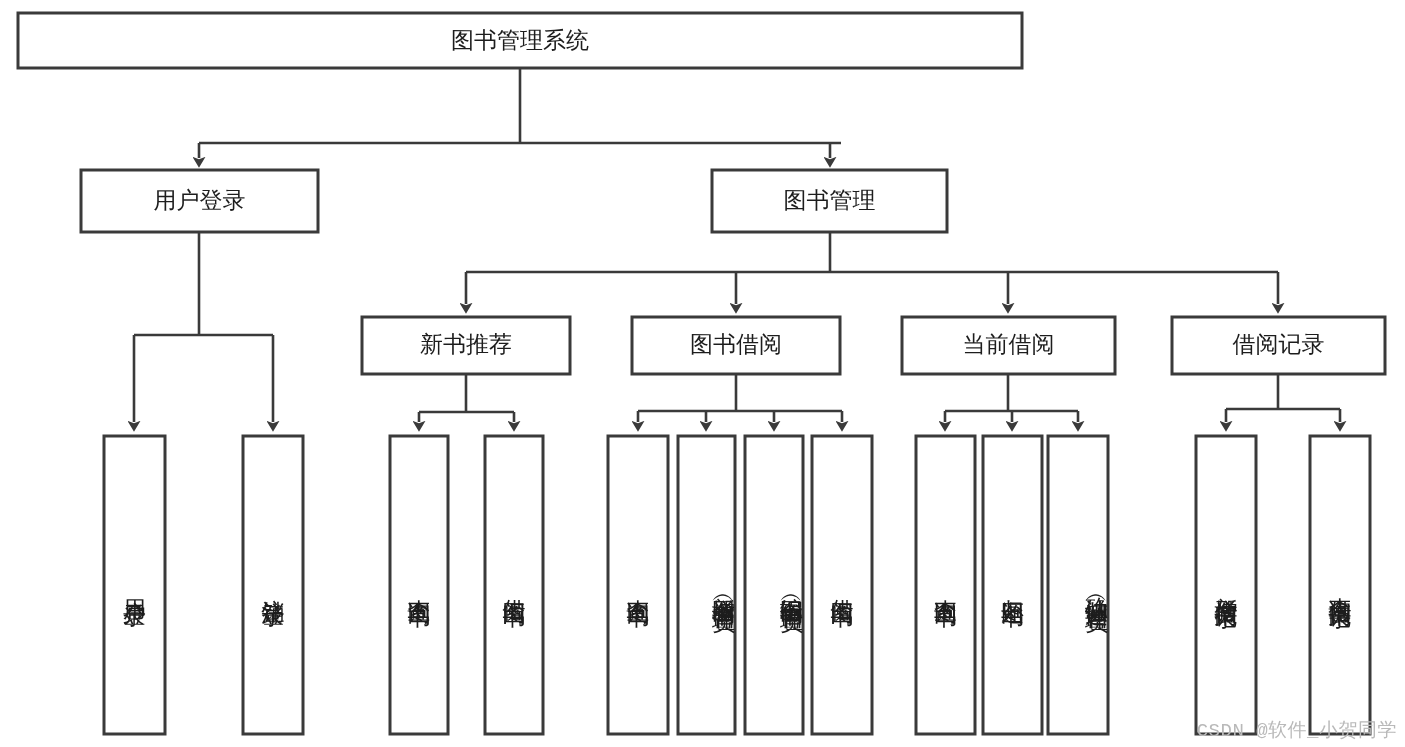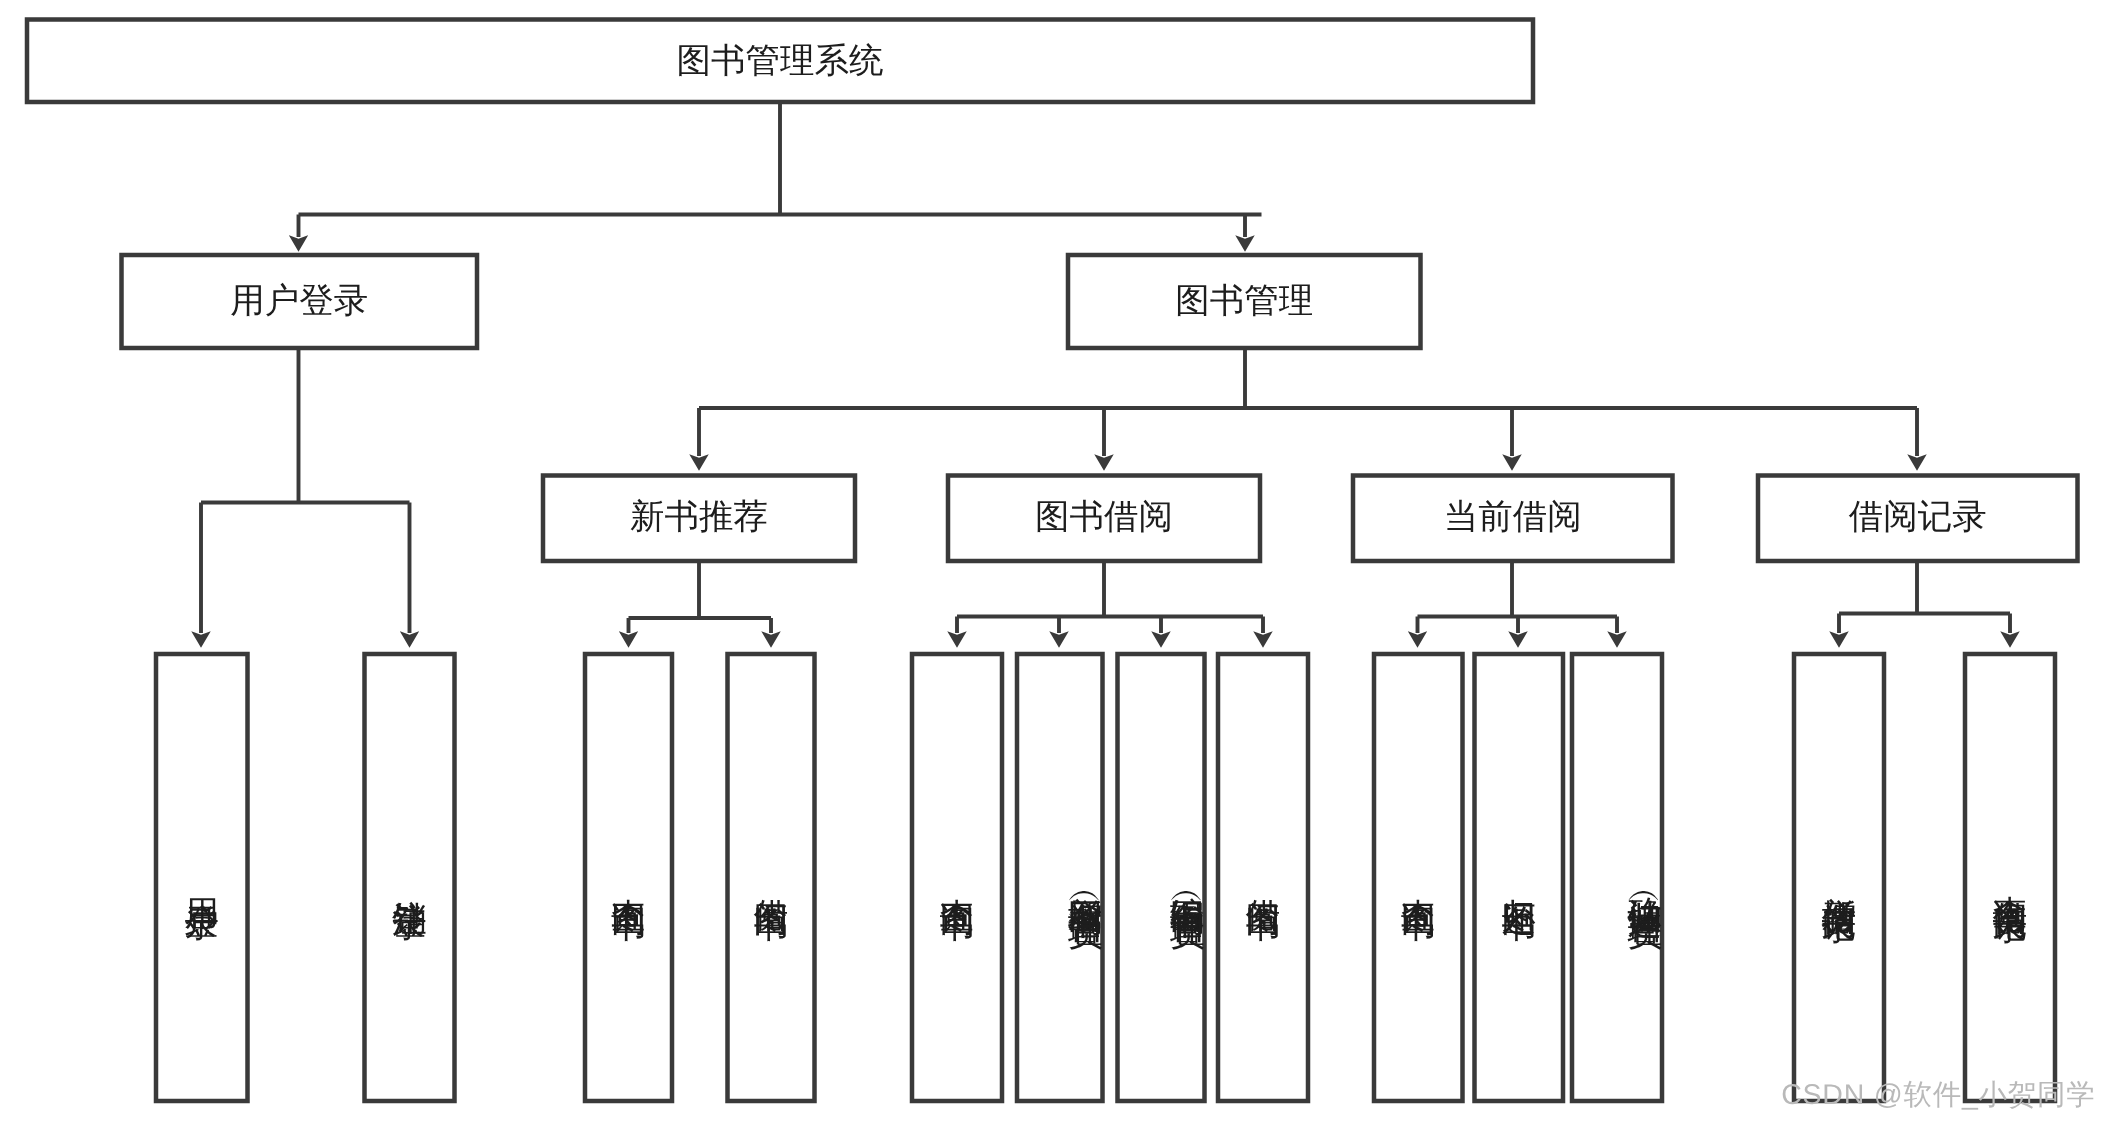--- a/index.html
+++ b/index.html
@@ -61,21 +61,21 @@
     align-items: center;
     justify-content: center;
     text-align: center;
     white-space: nowrap;
     pointer-events: none;
   }
   .watermark {
     position: absolute;
     right: 8px;
     bottom: 4px;
-    font-family: Liberation Sans, sans-serif;
+    font-family: Liberation Mono, monospace;
     font-size: 19px;
     color: #b9b9b9;
     letter-spacing: 0.5px;
     white-space: nowrap;
   }
 </style>
 </head>
 <body>
 
 <div id="diagram-root">

